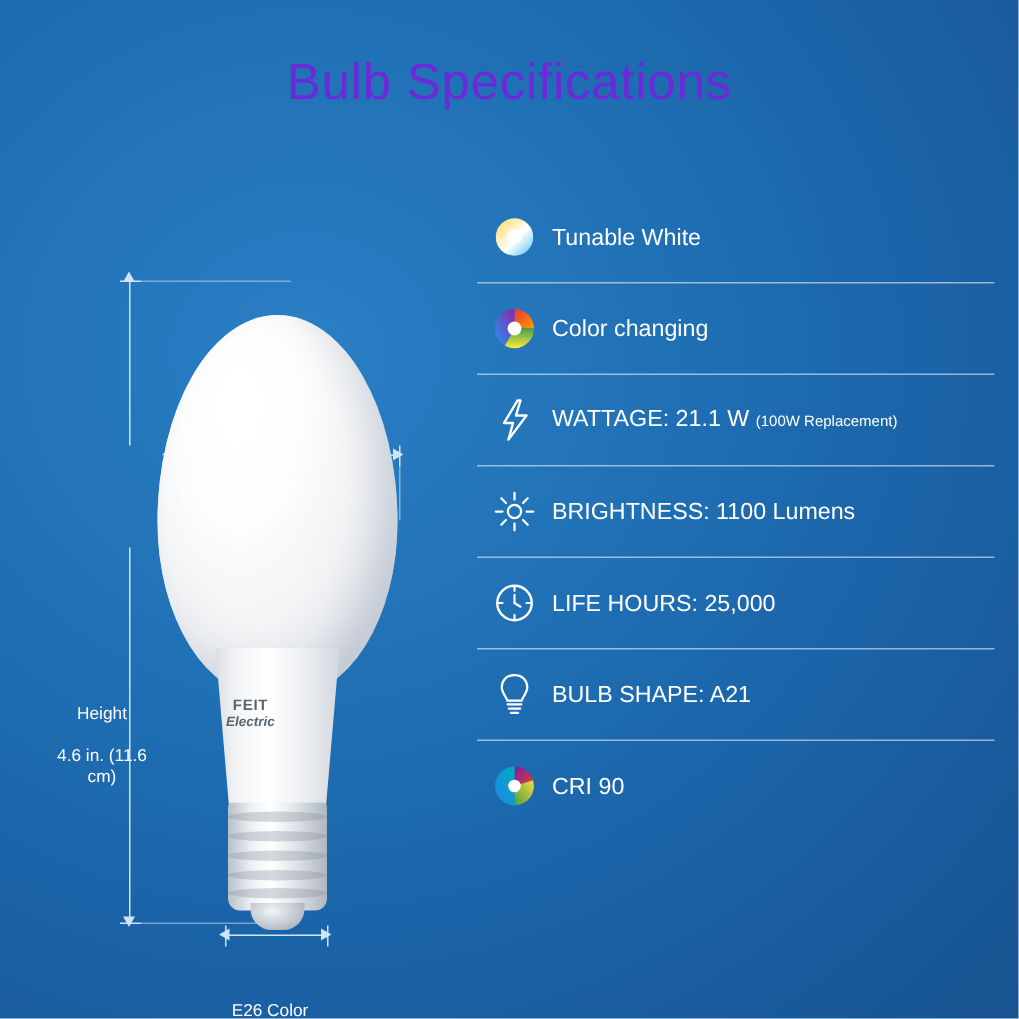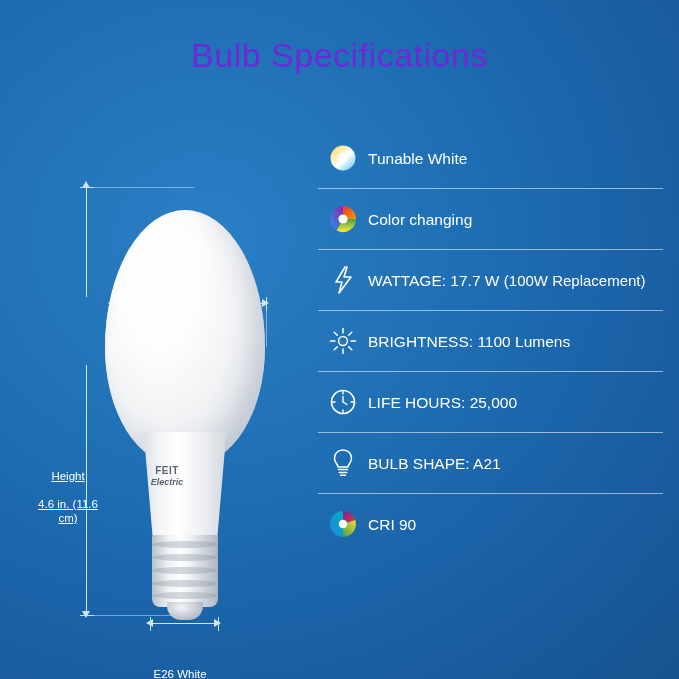--- a/index.html
+++ b/index.html
@@ -27,21 +27,21 @@
   .dim-label{
     position:absolute;
     text-align:center;
     font-size:11.5px;
     line-height:14px;
     color:#ffffff;
     white-space:pre-line;
   }
   #diameter-label{left:95px;top:142px;width:120px;}
   #base-label{left:95px;top:528px;width:130px;}
-  #height-label{left:8px;top:330px;width:80px;text-decoration:underline;}
+  #height-label{left:8px;top:330px;width:80px;}
 
   
   .rule{position:absolute;background:#cfe4f5;}
   .h-rule{height:1px;}
   .v-rule{width:1px;}
   .tick{position:absolute;background:#cfe4f5;}
 
   
   .arrow{position:absolute;width:0;height:0;}
   .arrow-l{border-top:4px solid transparent;border-bottom:4px solid transparent;border-right:7px solid #cfe4f5;}
@@ -95,21 +95,21 @@
   .spec-icon{
     width:50px;min-width:50px;height:40px;
     display:flex;align-items:center;justify-content:center;
   }
   .spec-text{
     font-size:15.5px;
     line-height:19px;
     color:#ffffff;
     font-weight:400;
   }
-  .spec-text .sub{font-size:15px;}
+  .spec-text .sub{font-size:10px;}
   .spec-text .l2{display:block;}
 </style>
 </head>
 <body>
 
 <div id="page">
 
   <div class="title">Bulb Specifications</div>
 
   <div class="left">
@@ -143,21 +143,21 @@
     <div class="rule h-rule" style="left:74px;top:62px;width:100px;opacity:.5;"></div>
     <div class="rule h-rule" style="left:74px;top:490px;width:80px;opacity:.5;"></div>
 
     <div class="rule h-rule" style="left:130px;top:498px;width:68px;"></div>
     <div class="arrow arrow-l" style="left:126px;top:494px;"></div>
     <div class="arrow arrow-r" style="left:194px;top:494px;"></div>
     <div class="tick v-rule" style="left:130px;top:492px;height:14px;"></div>
     <div class="tick v-rule" style="left:198px;top:492px;height:14px;"></div>
 
     <div class="dim-label" id="base-label">
-      <span>E26 White</span><br>
+      <span>E26 Color</span><br>
       
     </div>
 
     <div class="bulb-wrap">
       <div class="globe"></div>
       <div class="neck"></div>
       <div class="base">
         <div class="thread" style="top:6px;"></div>
         <div class="thread" style="top:19px;"></div>
         <div class="thread" style="top:32px;"></div>
@@ -217,21 +217,21 @@
       <div class="spec-text">Color changing</div>
     </div>
 
     <div class="spec-row">
       <div class="spec-icon">
         <svg width="26" height="30" viewBox="0 0 26 30">
           <path d="M15 2 L6 17 h6 l-3 11 L21 12 h-7 l3 -10 Z" fill="none" stroke="#ffffff" stroke-width="1.6" stroke-linejoin="round"></path>
         </svg>
       </div>
       <div class="spec-text">
-        <span>WATTAGE: 17.7 W</span>
+        <span>WATTAGE: 21.1 W</span>
         <span class="sub">(100W Replacement)</span>
       </div>
     </div>
 
     <div class="spec-row">
       <div class="spec-icon">
         <svg width="28" height="28" viewBox="0 0 28 28">
           <circle cx="14" cy="14" r="4.4" fill="none" stroke="#ffffff" stroke-width="1.5"></circle>
           <g stroke="#ffffff" stroke-width="1.5" stroke-linecap="round">
             <line x1="14" y1="1.5" x2="14" y2="6"></line>

